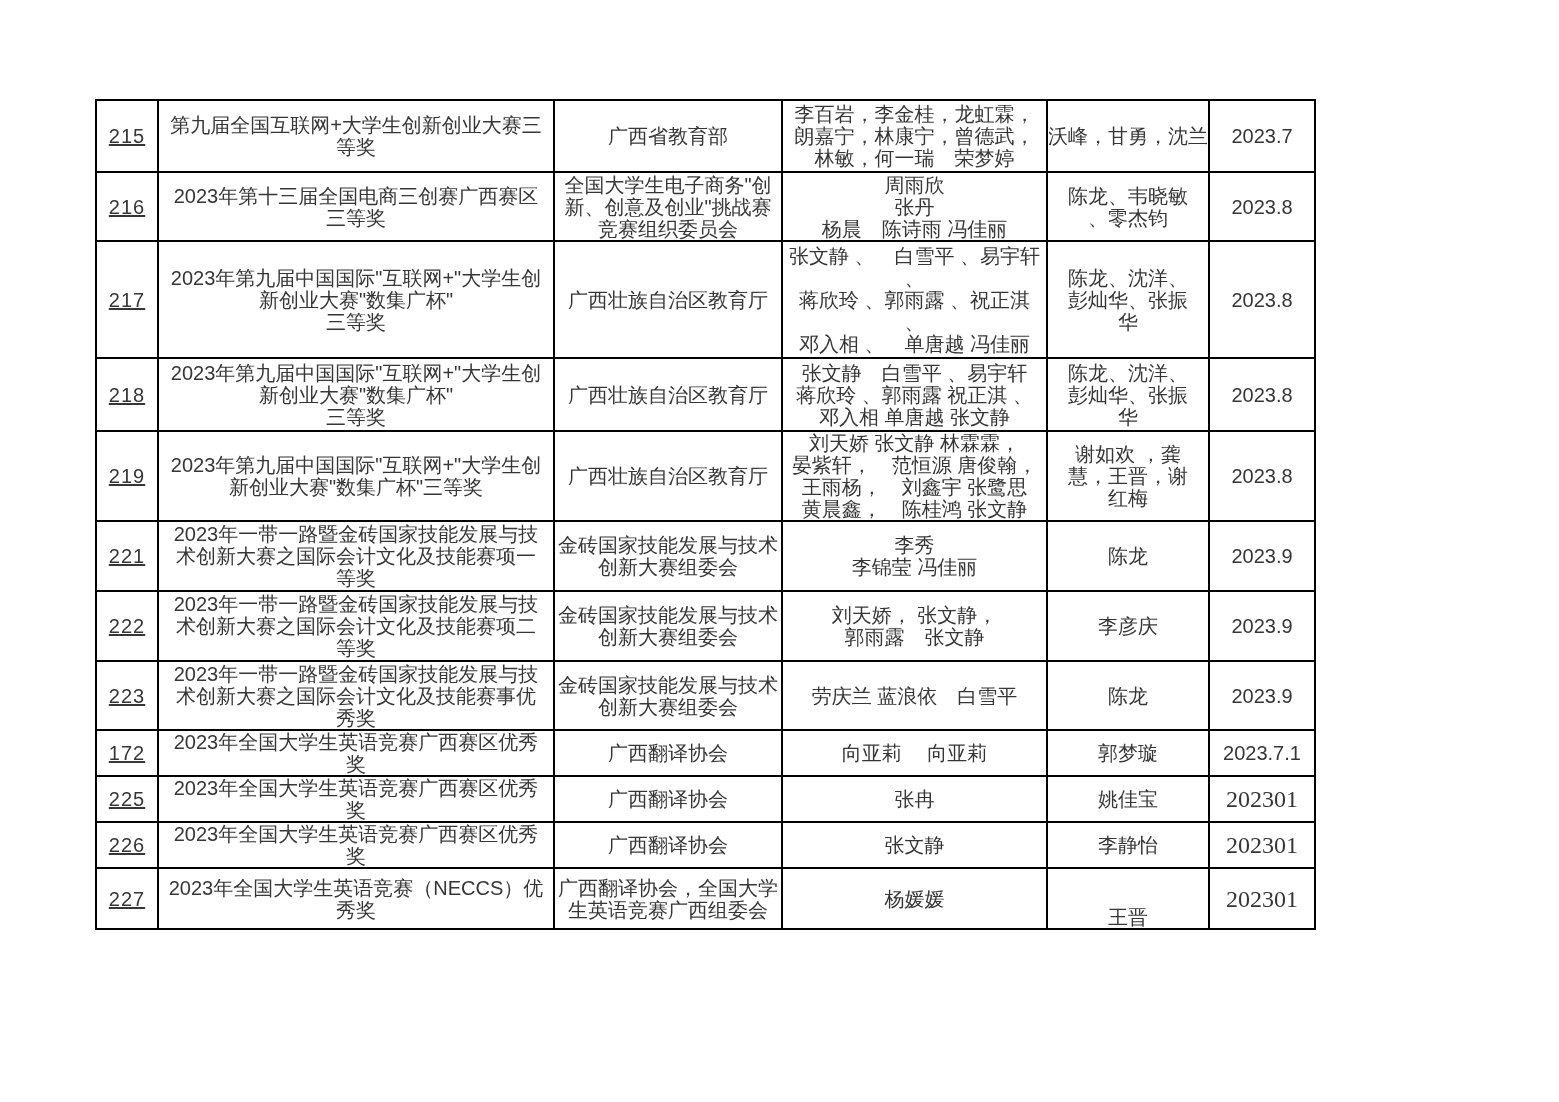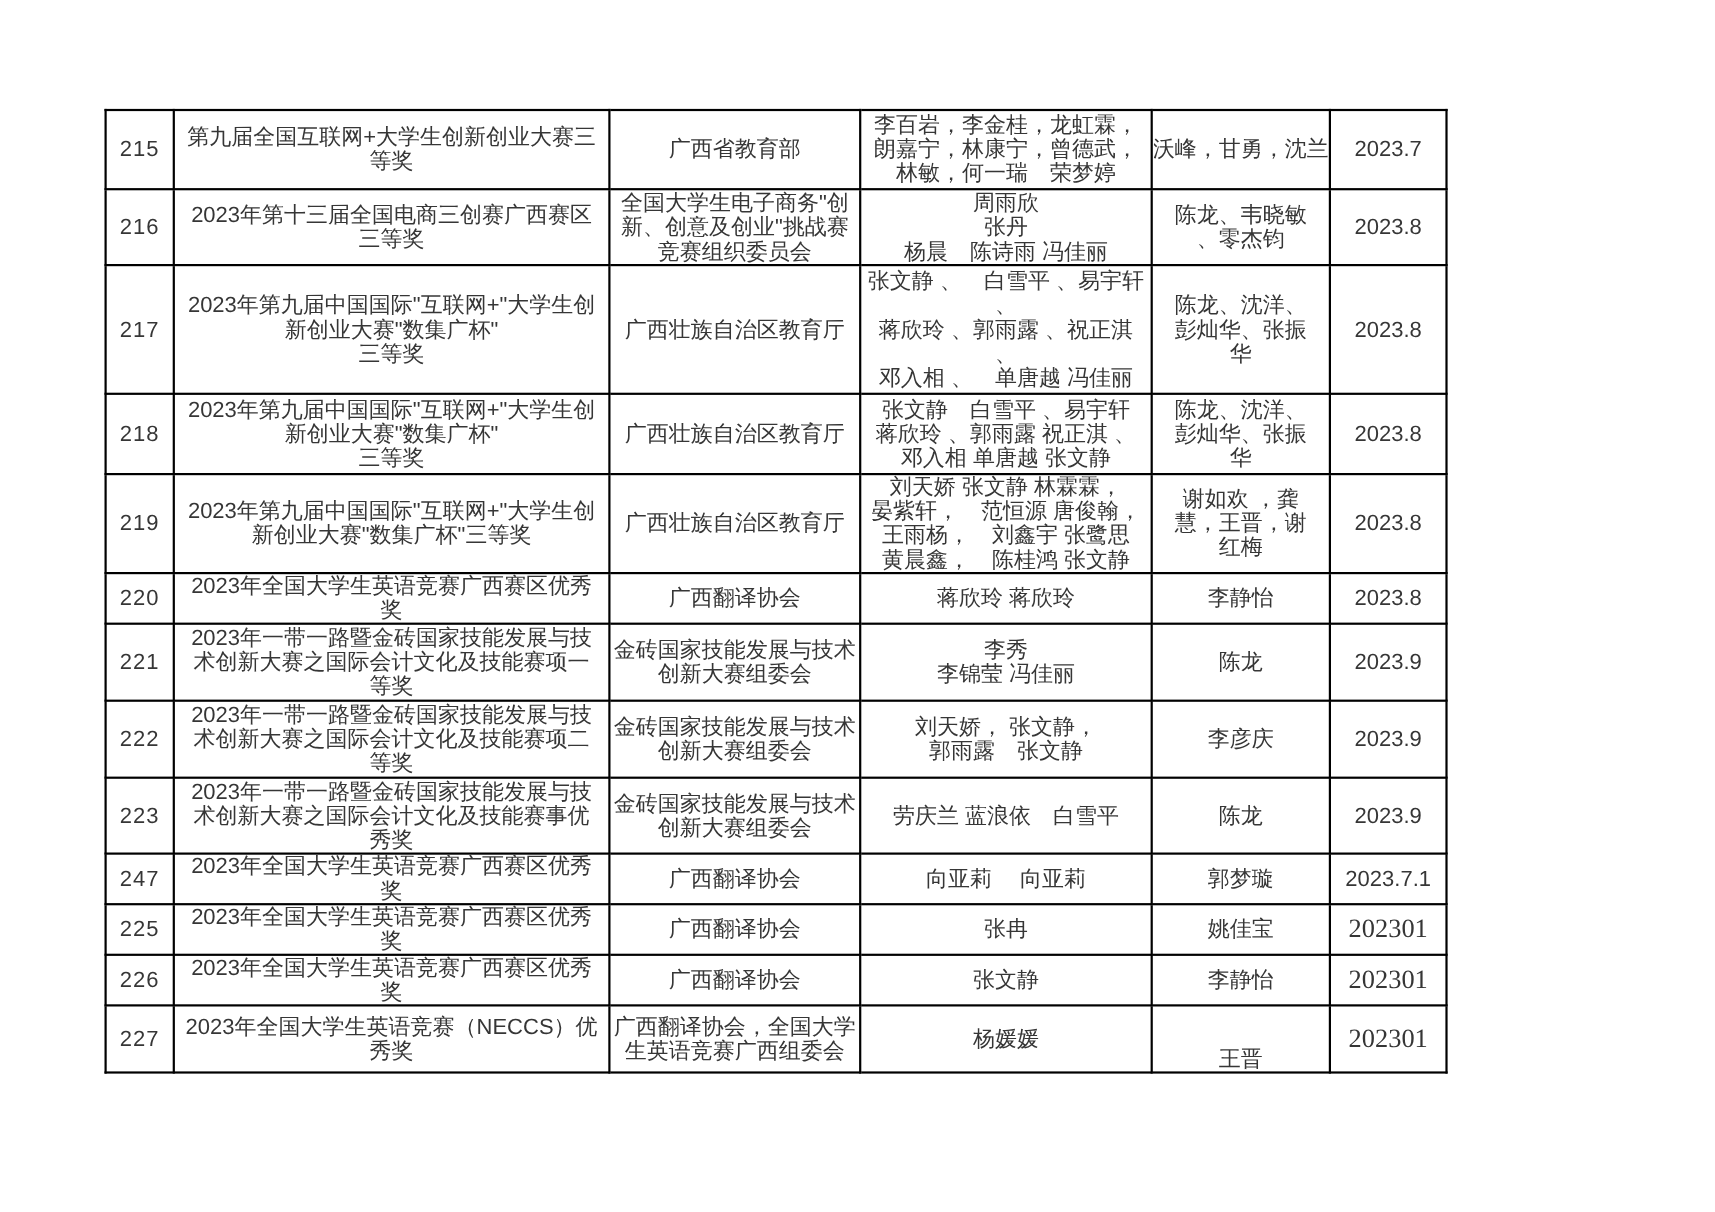--- a/index.html
+++ b/index.html
@@ -29,20 +29,21 @@
     color: #363636;
     white-space: pre-wrap;
     padding: 0 2px;
     overflow: hidden;
     word-break: break-all;
   }
   td.c-num {
     font-size: 19px;
     color: #333333;
     letter-spacing: 1px;
+    text-decoration: underline;
   }
   td.c-date {
     font-size: 19px;
     white-space: nowrap;
     border-radius: 32px;
   }
   td.c-date.serif {
     font-family: "Liberation Serif", serif;
     font-size: 24px;
   }
@@ -132,29 +133,20 @@
         <td class="c-org">广西壮族自治区教育厅</td>
         <td class="c-students">刘天娇 张文静 林霖霖，
 晏紫轩，　范恒源 唐俊翰，
 王雨杨，　刘鑫宇 张鹭思
 黄晨鑫，　陈桂鸿 张文静</td>
         <td class="c-teachers">谢如欢 ，龚
 慧，王晋，谢
 红梅</td>
         <td class="c-date">2023.8</td>
       </tr>
-      <tr style="height:46px">
-        <td class="c-num">220</td>
-        <td class="c-award">2023年全国大学生英语竞赛广西赛区优秀
-奖</td>
-        <td class="c-org">广西翻译协会</td>
-        <td class="c-students">蒋欣玲 蒋欣玲</td>
-        <td class="c-teachers">李静怡</td>
-        <td class="c-date">2023.8</td>
-      </tr>
       <tr style="height:70px">
         <td class="c-num">221</td>
         <td class="c-award">2023年一带一路暨金砖国家技能发展与技
 术创新大赛之国际会计文化及技能赛项一
 等奖</td>
         <td class="c-org">金砖国家技能发展与技术
 创新大赛组委会</td>
         <td class="c-students">李秀
 李锦莹 冯佳丽</td>
         <td class="c-teachers">陈龙</td>
@@ -177,21 +169,21 @@
         <td class="c-award">2023年一带一路暨金砖国家技能发展与技
 术创新大赛之国际会计文化及技能赛事优
 秀奖</td>
         <td class="c-org">金砖国家技能发展与技术
 创新大赛组委会</td>
         <td class="c-students">劳庆兰 蓝浪依　白雪平</td>
         <td class="c-teachers">陈龙</td>
         <td class="c-date">2023.9</td>
       </tr>
       <tr style="height:46px">
-        <td class="c-num">247</td>
+        <td class="c-num">172</td>
         <td class="c-award">2023年全国大学生英语竞赛广西赛区优秀
 奖</td>
         <td class="c-org">广西翻译协会</td>
         <td class="c-students">向亚莉　 向亚莉</td>
         <td class="c-teachers">郭梦璇</td>
         <td class="c-date">2023.7.1</td>
       </tr>
       <tr style="height:45px">
         <td class="c-num">225</td>
         <td class="c-award">2023年全国大学生英语竞赛广西赛区优秀

